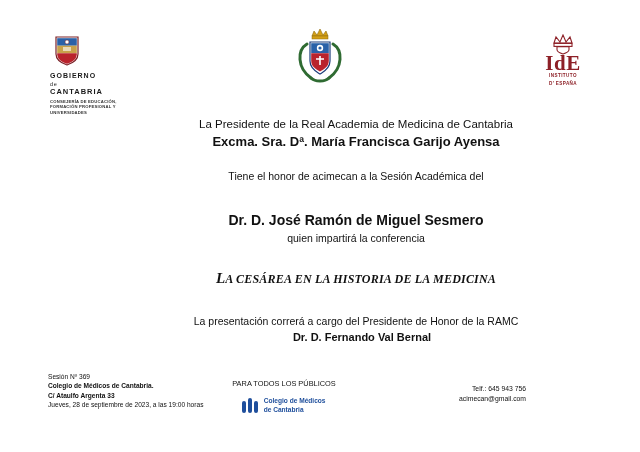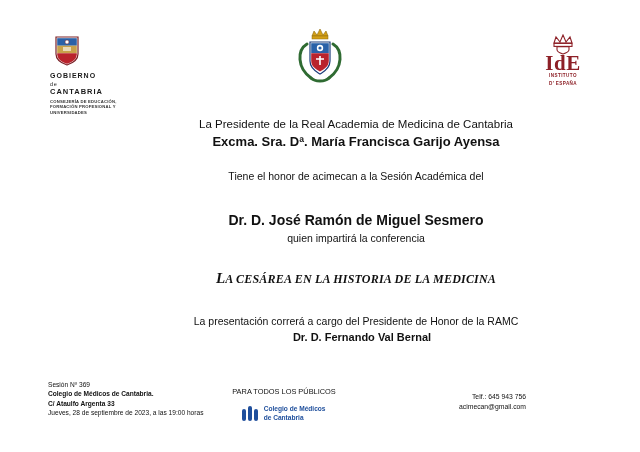--- a/index.html
+++ b/index.html
@@ -148,21 +148,21 @@
     font-size: 11px;
     font-weight: bold;
     line-height: 16px;
     padding-left: 12px;
   }
 
   
   .footer {
     position: absolute;
     left: 0;
-    bottom: 8px;
+    bottom: 16px;
     width: 568px;
     height: 90px;
   }
   .foot-left {
     position: absolute;
     left: 48px;
     bottom: 26px;
     font-size: 6.6px;
     line-height: 9.6px;
     color: #111;

